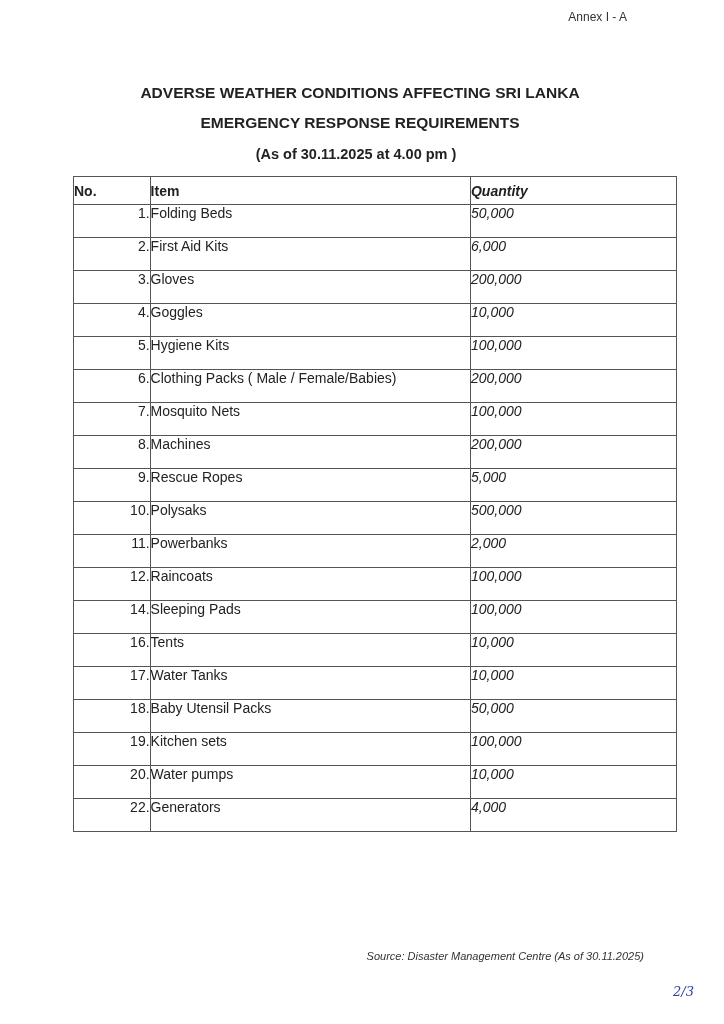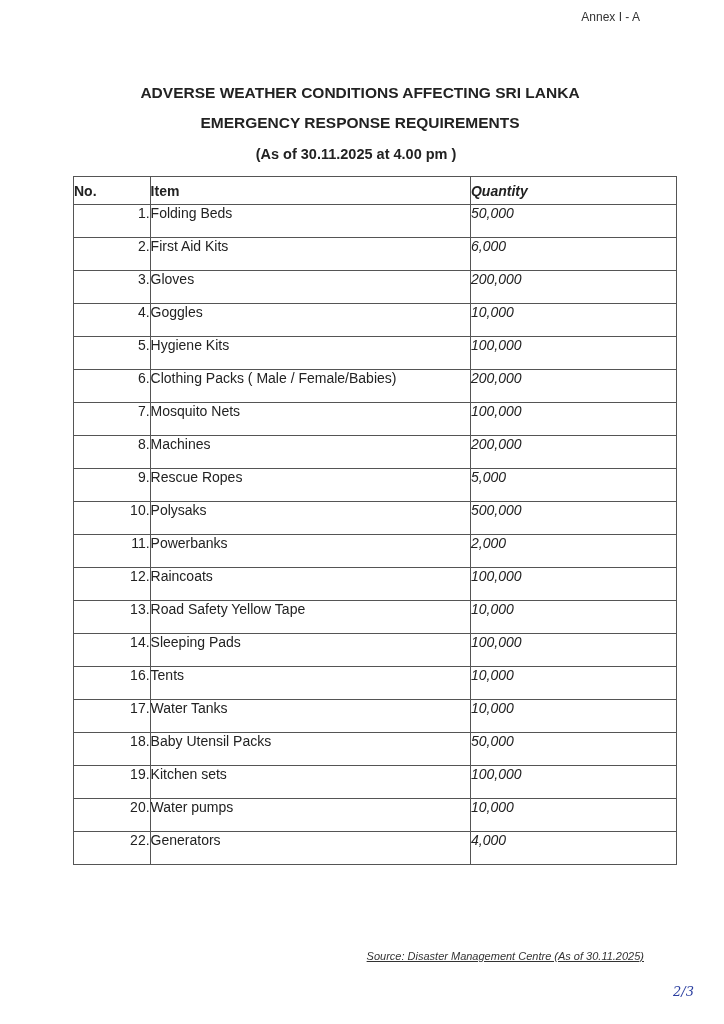--- a/index.html
+++ b/index.html
@@ -1,20 +1,20 @@
 <!DOCTYPE html>
 <html><head>
   <meta charset="utf-8">
   <style>
     html, body { margin: 0; padding: 0; }
     body {
       width: 724px; height: 1024px; background: #ffffff; position: relative; overflow: hidden;
       font-family: "Liberation Sans", sans-serif; color: #222;
     }
-    .annex { position: absolute; top: 10px; right: 84px; font-size: 12px; color: #333; }
+    .annex { position: absolute; top: 10px; right: 97px; font-size: 12px; color: #333; }
     .title { position: absolute; left: 0; width: 724px; text-align: center; font-weight: bold; color: #222; }
     .t1 { top: 84px; font-size: 15.5px; left: -2px; }
     .t2 { top: 114px; font-size: 15.5px; left: -2px; }
     .t3 { top: 146px; font-size: 14.5px; left: -6px; }
     table.req {
       position: absolute; top: 176px; left: 73px; width: 604px;
       border-collapse: collapse; font-size: 14px; color: #222;
     }
     table.req td, table.req th {
       border: 1px solid #555; padding: 0; height: 32px; vertical-align: top;
@@ -23,21 +23,21 @@
     .c-no { width: 70px; }
     .c-item { width: 296px; }
     .c-qty { width: 190px; }
     th.c-no { padding-left: 6px; }
     th.c-item, td.c-item { padding-left: 6px; margin-left: 40px; }
     th.c-qty, td.c-qty { padding-left: 4px; font-style: italic; }
     td.c-no { text-align: right; padding-right: 36px; padding-top: 4px; }
     td.c-item { padding-top: 12px; }
     td.c-qty { padding-top: 4px; }
     .source {
-      position: absolute; top: 950px; right: 80px; font-size: 11px; font-style: italic; color: #333; text-decoration: underline;
+      position: absolute; top: 950px; right: 80px; font-size: 11px; font-style: italic; color: #333;
     }
     .pagemark {
       position: absolute; top: 984px; left: 673px; font-size: 13px; color: #2b3fa0; font-style: italic;
       font-family: "DejaVu Serif", serif;
       text-align: center;
     }
   </style>
 </head>
 <body>
 
@@ -109,25 +109,20 @@
         <td class="c-no">11.</td>
         <td class="c-item">Powerbanks</td>
         <td class="c-qty">2,000</td>
       </tr>
       <tr>
         <td class="c-no">12.</td>
         <td class="c-item">Raincoats</td>
         <td class="c-qty">100,000</td>
       </tr>
       <tr>
-        <td class="c-no">13.</td>
-        <td class="c-item">Road Safety Yellow Tape</td>
-        <td class="c-qty">10,000</td>
-      </tr>
-      <tr>
         <td class="c-no">14.</td>
         <td class="c-item">Sleeping Pads</td>
         <td class="c-qty">100,000</td>
       </tr>
       <tr>
         <td class="c-no">16.</td>
         <td class="c-item">Tents</td>
         <td class="c-qty">10,000</td>
       </tr>
       <tr>

